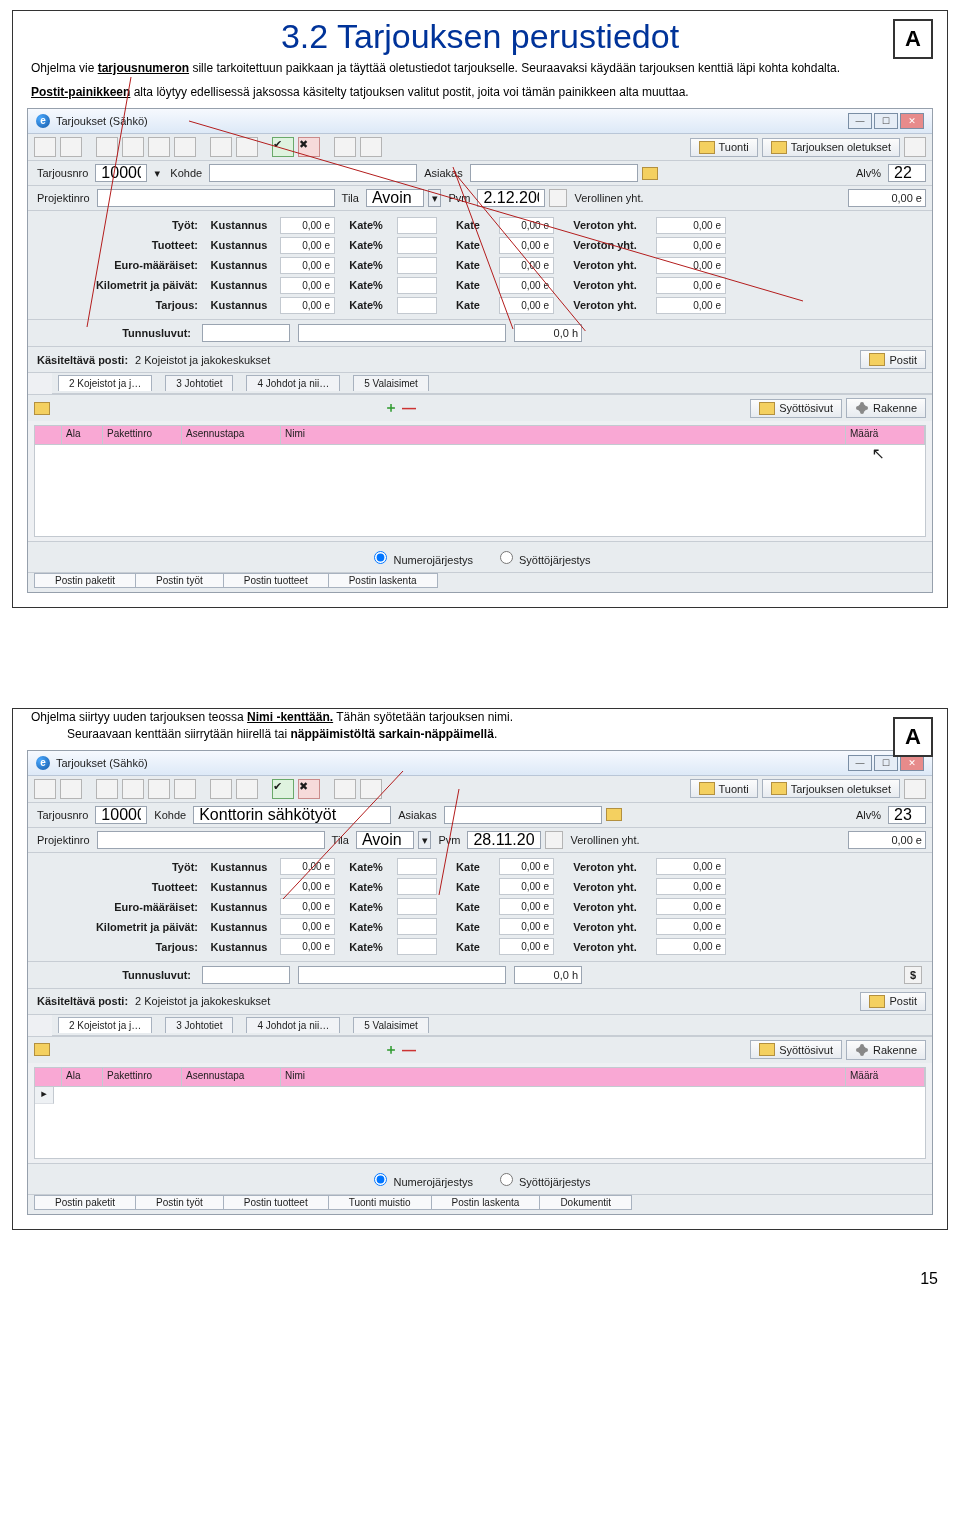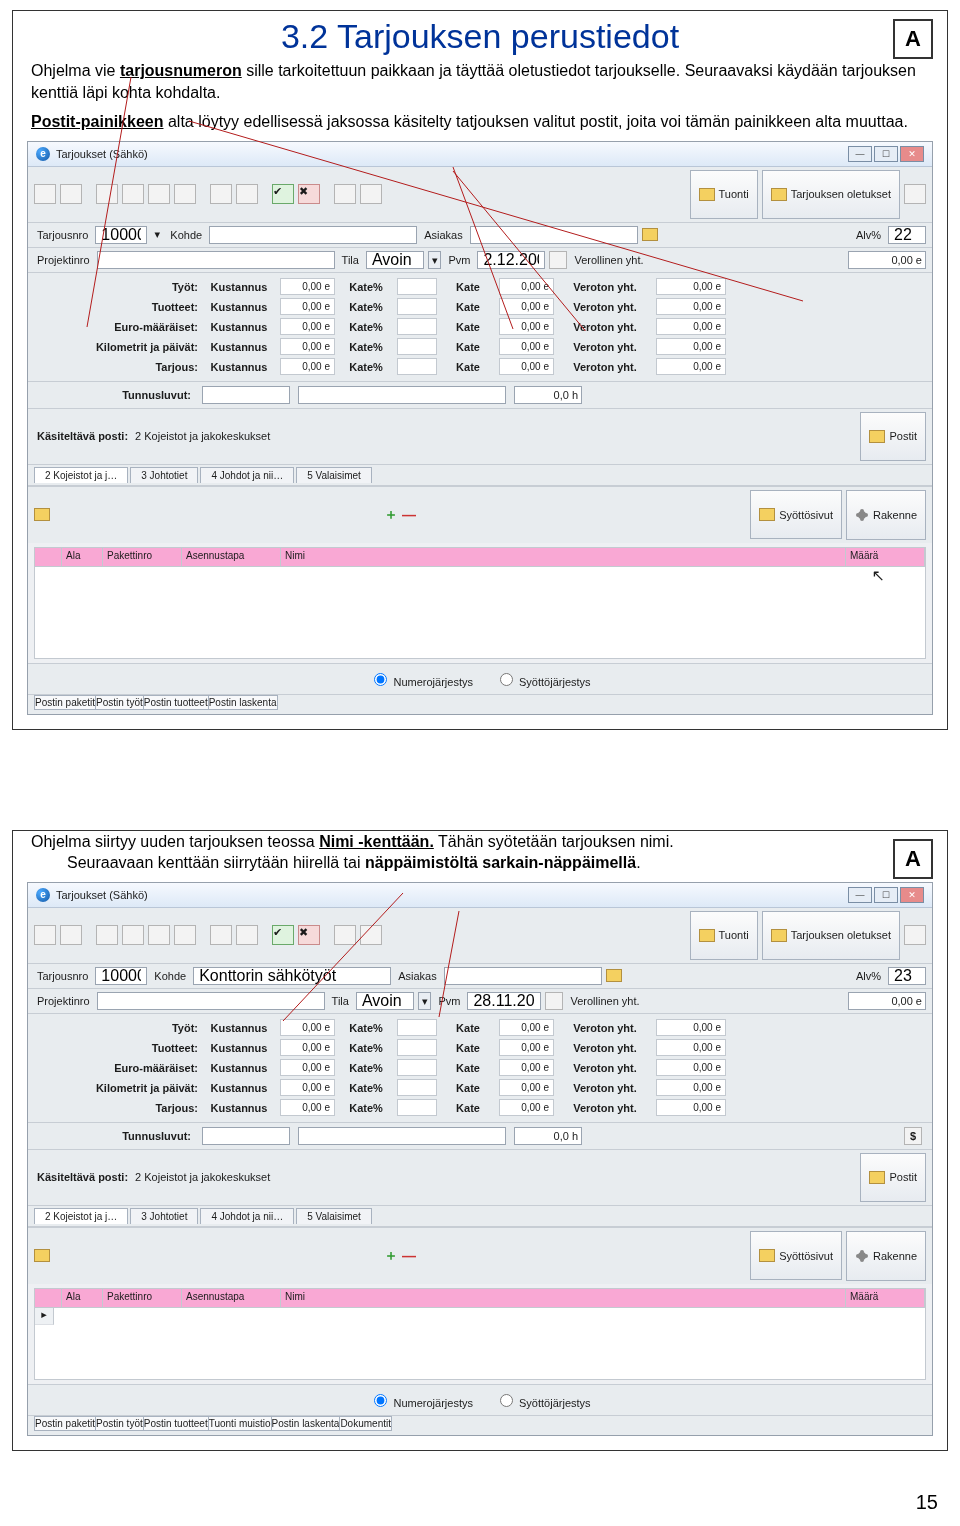--- a/index.html
+++ b/index.html
@@ -43,21 +43,21 @@
     top: 12px;
     right: 10px;
     width: 36px;
     height: 36px;
     background:
       repeating-linear-gradient(0deg,#999 0 1px,transparent 1px 3px),
       repeating-linear-gradient(90deg,#999 0 1px,transparent 1px 3px);
     z-index: -1;
   }
   .body-text {
-    font-size: 16px;
+    font-size: 12px;
     margin: 0 18px 8px 18px;
     line-height: 1.35;
   }
   .body-text .u { text-decoration: underline; }
   .body-text .b { font-weight: bold; }
   .indent { padding-left: 36px; }
 
   
   .win {
     margin: 8px 14px 14px 14px;
@@ -100,21 +100,21 @@
     white-space:nowrap;
   }
   .row.noborder { border-bottom:none; }
   .tb-icon {
     width:20px;height:18px;border:1px solid #b4b4b4;background:#f3f3f3;
     display:inline-block;
   }
   .tb-sep { width:6px; }
   .btn {
     border:1px solid #a8b2bf;background:linear-gradient(#fcfcfc,#e7ebf0);
-    padding:17px 8px;display:inline-flex;align-items:center;gap:4px;
+    padding:2px 8px;display:inline-flex;align-items:center;gap:4px;
     font-size:11px;
   }
   .foldicon {
     width:14px;height:11px;background:#f4d060;border:1px solid #b3903f;
     display:inline-block;
   }
   .lbl { padding: 0 3px; }
   .field {
     background:#fff;border:1px solid #9aa4b1;height:16px;
     padding:0 3px;display:inline-flex;align-items:center;
@@ -133,22 +133,22 @@
     gap:6px;align-items:center;height:20px;
   }
   .srow .l { text-align:right; }
   .srow .v { background:#fff;border:1px solid #c3c9d0;height:15px;
     padding:0 4px;text-align:right;font-size:10px;line-height:15px;overflow:hidden; }
   .srow .t { font-weight:bold;text-align:center;font-size:11px; }
   .srow .bold { font-weight:bold; }
   .tunnus { display:flex;gap:8px;align-items:center;padding:4px 10px;
     background:#e8ecef;border-bottom:1px solid #c7cdd4; }
   .strip {
-    display:flex;gap:0;background:#e8ecef;border-bottom:1px solid #c7cdd4;
-    padding:2px 6px;align-items:center;
+    display:flex;gap:11px;background:#e8ecef;border-bottom:1px solid #c7cdd4;
+    padding:2px 6px;align-items:center;margin-left:24px;
   }
   .tab {
     border:1px solid #a8b2bf;border-bottom:none;background:#f1f3f6;
     padding:2px 10px;font-size:10px;margin-right:2px;
   }
   .tab.sel { background:#fff; }
   .panel-body {
     background:#fff;border:1px solid #c3c9d0;margin:4px 6px;height:110px;
     position:relative;
   }
@@ -156,24 +156,24 @@
     display:flex;background:#f9a8d4;border-bottom:1px solid #c3c9d0;height:18px;
   }
   .th { border-right:1px solid #c3c9d0;padding:2px 4px;font-size:10px; }
   .cursor { position:absolute;right:40px;top:18px;font-size:16px; }
   .radio-row {
     display:flex;gap:22px;justify-content:center;padding:6px;
     background:#e8ecef;border-top:1px solid #c7cdd4;font-size:11px;
   }
   .bottom-tabs { display:flex;padding:0 6px 4px 6px;background:#e8ecef;
     border-top:1px solid #c7cdd4; }
-  .btab { border:1px solid #a8b2bf;background:#f8f9fb;padding:1px 0;
+  .btab { border:1px solid #a8b2bf;background:#f8f9fb;padding:1px 20px;
     font-size:10px;margin-right:-1px; }
 
-  .pagenum { text-align:right;font-size:20px;margin:0 22px 12px 0; }
+  .pagenum { text-align:right;font-size:16px;margin:0 22px 12px 0; }
 
   .gearicon {
     width:14px;height:14px;display:inline-block;position:relative;
   }
   .gearicon::before {
     content:"";position:absolute;inset:3px;background:#888;border-radius:50%;
     box-shadow:0 -4px 0 -2px #888,0 4px 0 -2px #888,-4px 0 0 -2px #888,4px 0 0 -2px #888;
   }
   .plus { color:#2e9a2e;font-weight:bold;font-size:14px; }
   .minus { color:#c33;font-weight:bold;font-size:14px; }

